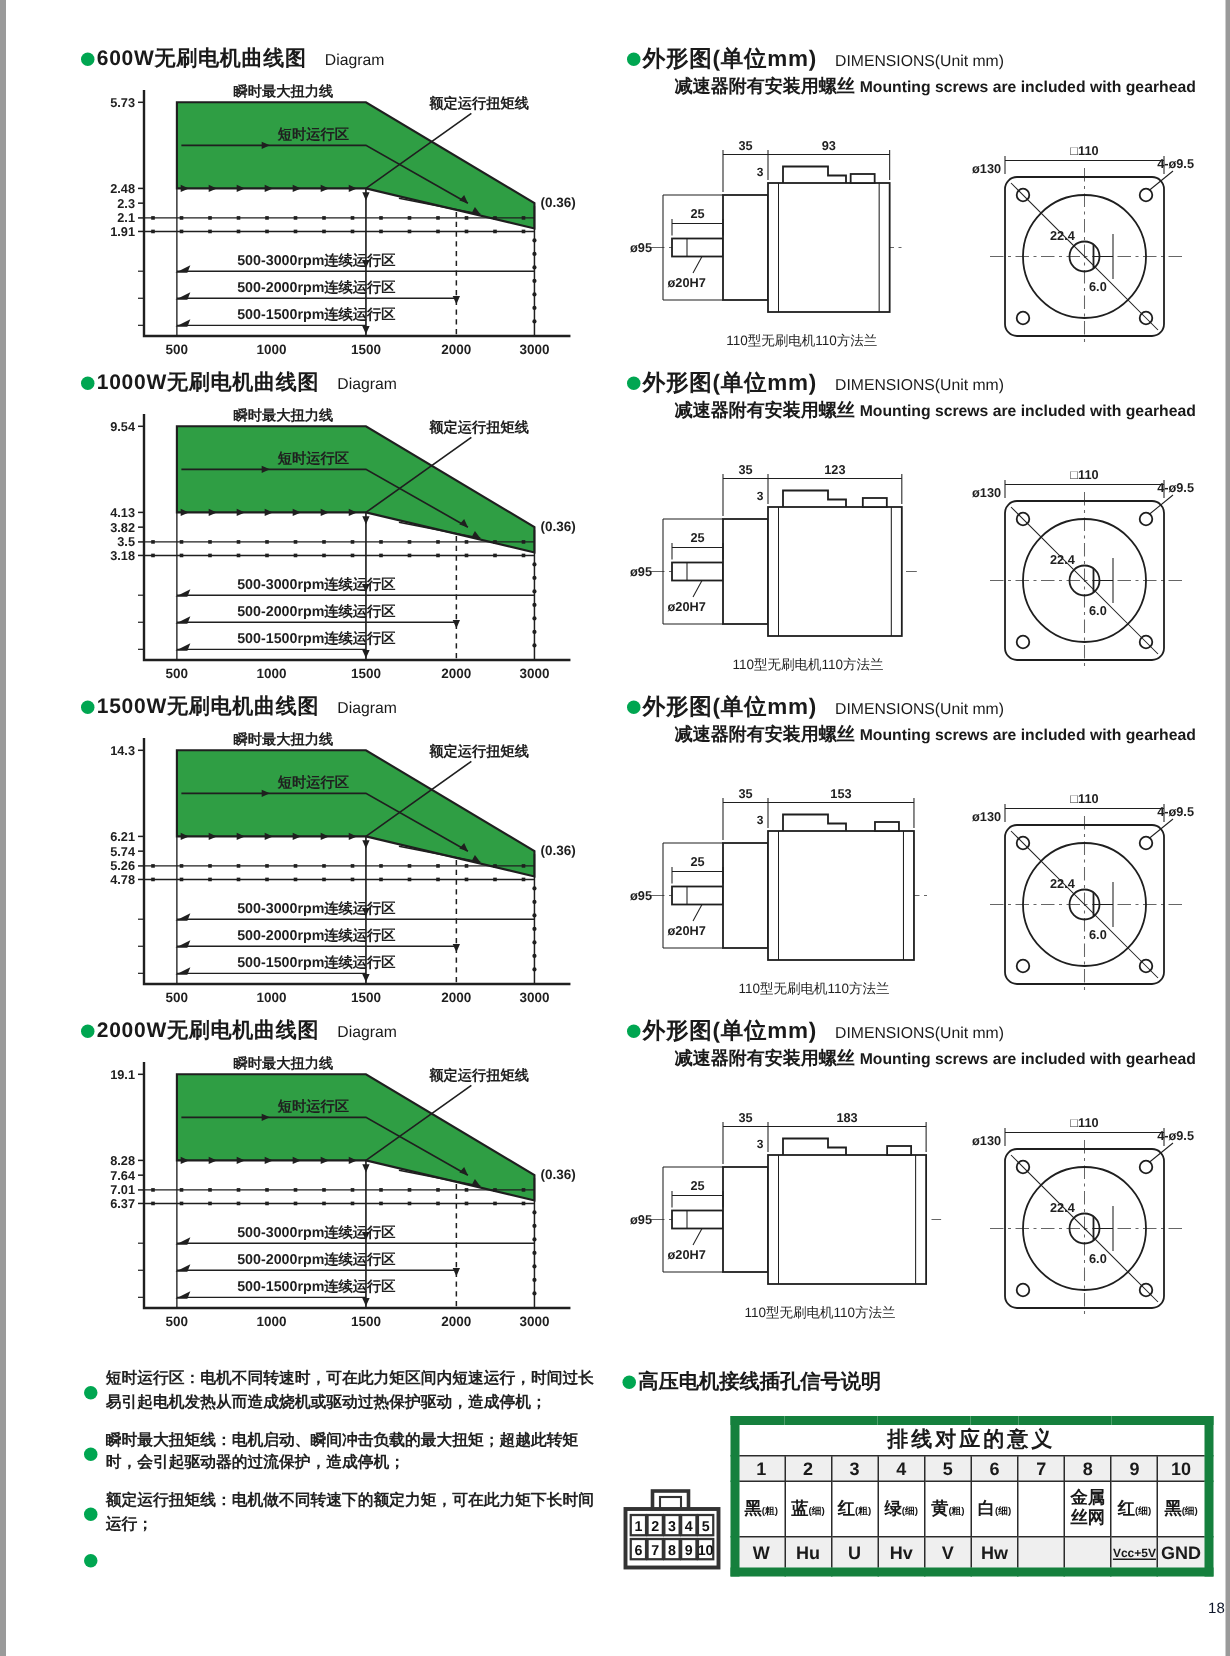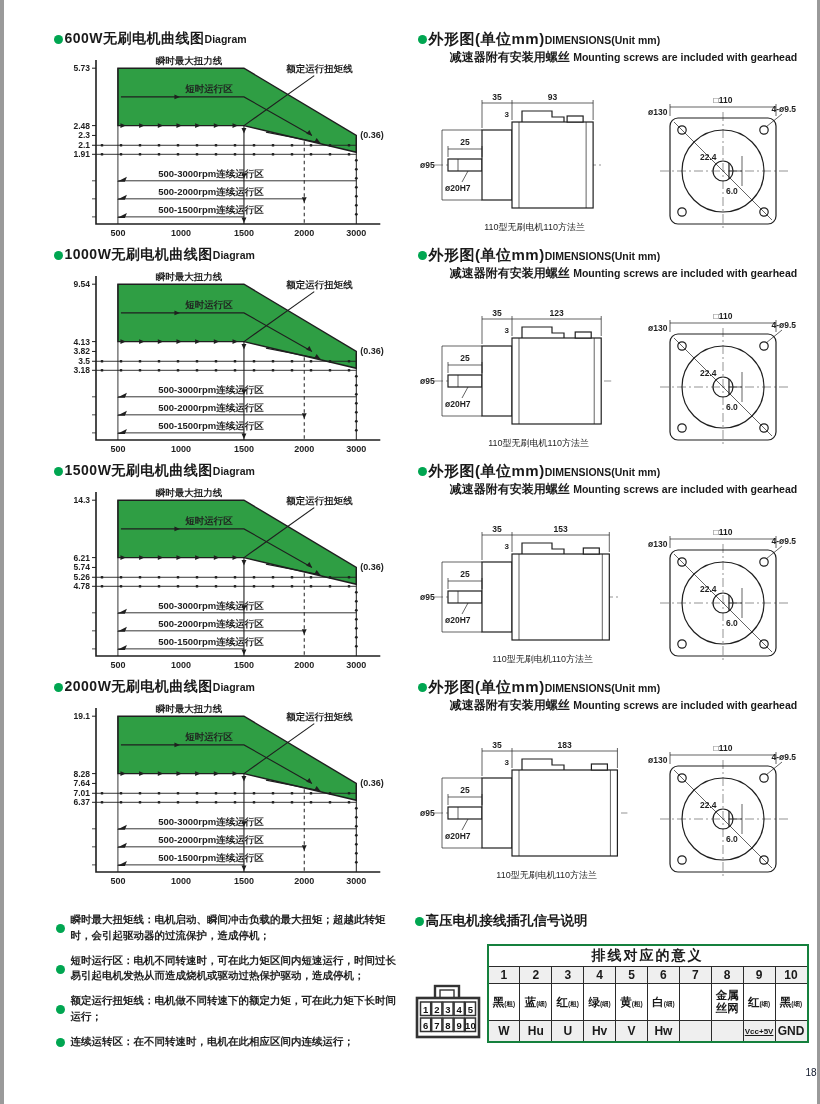--- a/index.html
+++ b/index.html
@@ -6,38 +6,38 @@
   .page{position:relative;width:813px;height:1104px;margin:0 auto;background:#ffffff;
         font-family:"Liberation Sans","DejaVu Sans",sans-serif;color:#1a1a1a;overflow:hidden;}
   .sections{padding-top:30px;}
   .section{display:flex;height:216px;}
   .chart-col{width:408px;padding-left:50px;box-sizing:border-box;}
   .dims-col{flex:1;padding-left:6px;box-sizing:border-box;}
   .sec-header{display:flex;align-items:baseline;white-space:nowrap;}
   .dot{width:9px;height:9px;border-radius:50%;background:var(--green,#00a651);
        display:inline-block;flex:0 0 auto;align-self:center;margin-right:2px;}
   .t-cn{font-weight:bold;font-size:14px;letter-spacing:0.5px;}
-  .t-en{font-weight:bold;font-size:10.5px;margin-left:0;}
+  .t-en{font-weight:normal;font-size:10.5px;margin-left:12px;}
   .dims-col .t-cn{font-size:15px;}
   .sub-header{font-weight:bold;font-size:12px;padding-left:13px;white-space:nowrap;text-align:center;}
   .sub-header .en{font-size:10.5px;}
   .chart-svg{display:block;margin-top:2px;}
   .dims-svg{display:block;margin-top:4px;}
   .bottom{display:flex;margin-top:18px;}
   .notes{flex:1;padding-left:52px;box-sizing:border-box;}
   .note{display:flex;margin-bottom:9px;font-size:10.5px;font-weight:bold;line-height:1.5;
         color:#222;padding-right:14px;}
   .note .dot{margin-top:2px;margin-right:6px;}
   .signal{width:402px;box-sizing:border-box;padding-right:8px;}
   .signal-title-cn{font-weight:bold;font-size:13.5px;display:flex;align-items:center;}
   .signal-title-en{font-weight:bold;font-size:11px;padding-left:13px;margin-top:1px;}
   .signal-body{display:flex;align-items:flex-end;margin-top:14px;}
   #connector-svg{flex:0 0 auto;margin-bottom:2px;}
   table.sig-table{border-collapse:collapse;margin-left:6px;flex:1;
-                  border:2px solid #15803d;background:#fff;}
+                  border:6px solid #15803d;background:#fff;}
   table.sig-table td{border:1.6px solid #2b2b2b;text-align:center;padding:1px 0;}
   td.tt{font-size:14px;font-weight:bold;letter-spacing:2px;padding:2px 0;}
   td.pin{font-size:12px;font-weight:bold;width:30px;background:#efefef;}
   td.wire{font-size:11.5px;font-weight:bold;height:34px;line-height:1.1;}
   td.wire .sub{font-size:6.5px;}
   td.sig{font-size:12px;font-weight:bold;background:#efefef;height:18px;}
   td.sig.small{font-size:8px;text-decoration:underline;}
   .footer{position:absolute;left:0;right:0;bottom:26px;text-align:right;
           font-size:10px;color:#0f172a;}
 </style>
@@ -708,33 +708,32 @@
             <text x="308" y="124" font-size="8.5" font-weight="bold" text-anchor="start" fill="#1f1f1f">6.0</text>
           </svg>
     </div>
   </div>
 </div>
 
   <div class="bottom">
     <div class="notes" id="notes-list">
         <div class="note">
           <span class="dot"></span>
-          <span class="note-text">瞬时最大扭矩线：电机启动、瞬间冲击负载的最大扭矩；超越此转矩时，会引起驱动器的过流保护，造成停机；</span>
+          <span class="note-text">短时运行区：电机不同转速时，可在此力矩区间内短速运行，时间过长易引起电机发热从而造成烧机或驱动过热保护驱动，造成停机；</span>
         </div>
         <div class="note">
           <span class="dot"></span>
-          <span class="note-text">短时运行区：电机不同转速时，可在此力矩区间内短速运行，时间过长易引起电机发热从而造成烧机或驱动过热保护驱动，造成停机；</span>
+          <span class="note-text">瞬时最大扭矩线：电机启动、瞬间冲击负载的最大扭矩；超越此转矩时，会引起驱动器的过流保护，造成停机；</span>
         </div>
         <div class="note">
           <span class="dot"></span>
           <span class="note-text">额定运行扭矩线：电机做不同转速下的额定力矩，可在此力矩下长时间运行；</span>
         </div>
         <div class="note">
           <span class="dot"></span>
-          <span class="note-text">连续运转区：在不同转速时，电机在此相应区间内连续运行；</span>
         </div>
       </div>
 
     <div class="signal">
       <div class="signal-title-cn">
         <span class="dot"></span>
         <span>高压电机接线插孔信号说明</span>
       </div>
       <div class="signal-body">
         <svg id="connector-svg" width="66" height="58" viewBox="0 0 66 58">

